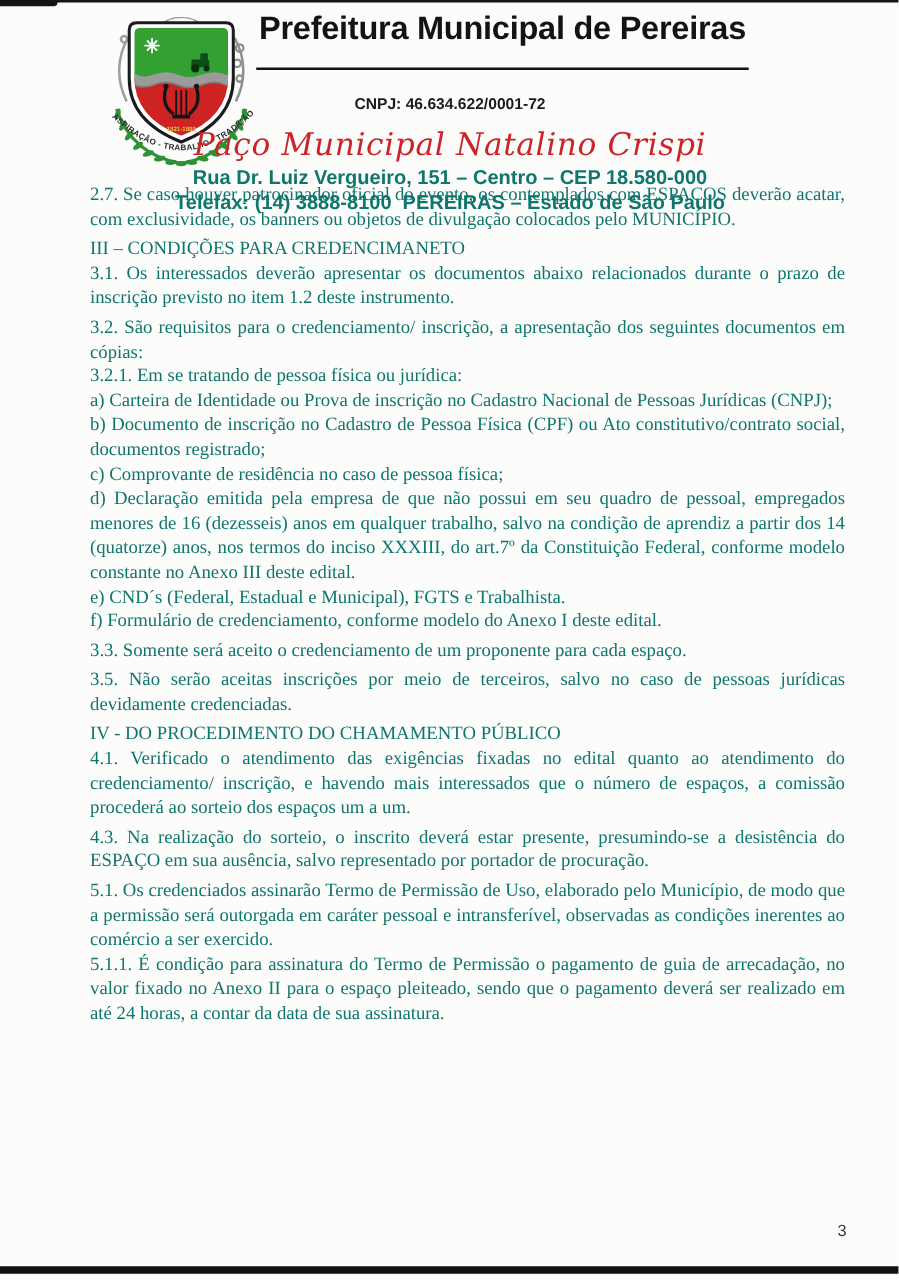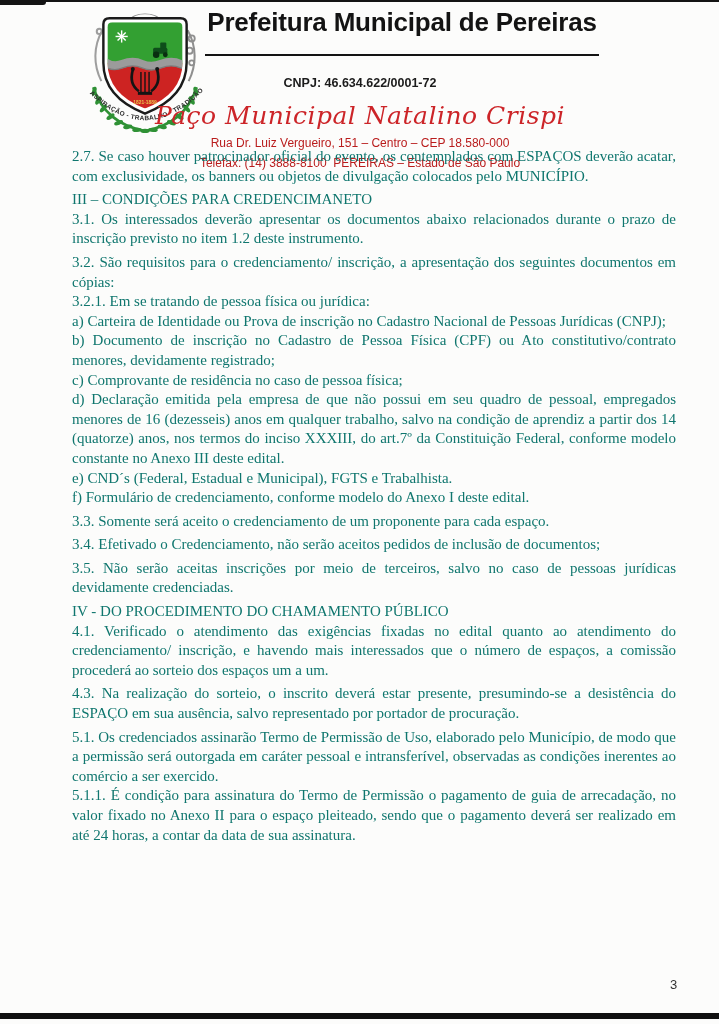--- a/index.html
+++ b/index.html
@@ -47,21 +47,21 @@
   .cnpj { margin-top: 20px; font-size: 12.5px; font-weight: bold; color: #1b1b1b; }
   .hall {
     margin-top: 11px;
     font-family: "DejaVu Serif", serif;
     font-style: italic;
     font-size: 25px;
     color: #cc2428;
     letter-spacing: 0.5px;
     white-space: nowrap;
   }
-  .addr { font-size: 12px; font-weight: normal; color: #b91c1c; line-height: 20px; white-space: nowrap; }
+  .addr { font-size: 16px; font-weight: bold; color: #0f766e; line-height: 20px; white-space: nowrap; }
   .addr.first { margin-top: 3px; }
   
   .doc-body {
     position: absolute; left: 72px; top: 147px; width: 604px;
   }
   .para {
     font-size: 15px;
     line-height: 19.6px;
     text-align: justify;
     color: #0f766e;
@@ -180,27 +180,26 @@
     </div>
   </header>
 
   <main class="doc-body">
       <p class="para justify">2.7. Se caso houver patrocinador oficial do evento, os contemplados com ESPAÇOS deverão acatar, com exclusividade, os banners ou objetos de divulgação colocados pelo MUNICÍPIO.</p>
       <p class="para heading gap">III – CONDIÇÕES PARA CREDENCIMANETO</p>
       <p class="para justify">3.1. Os interessados deverão apresentar os documentos abaixo relacionados durante o prazo de inscrição previsto no item 1.2 deste instrumento.</p>
       <p class="para justify gap">3.2. São requisitos para o credenciamento/ inscrição, a apresentação dos seguintes documentos em cópias:</p>
       <p class="para justify">3.2.1. Em se tratando de pessoa física ou jurídica:</p>
       <p class="para justify">a) Carteira de Identidade ou Prova de inscrição no Cadastro Nacional de Pessoas Jurídicas (CNPJ);</p>
-      <p class="para justify">b) Documento de inscrição no Cadastro de Pessoa Física (CPF) ou Ato constitutivo/contrato menores, devidamente registrado;</p>
+      <p class="para justify">b) Documento de inscrição no Cadastro de Pessoa Física (CPF) ou Ato constitutivo/contrato social, documentos registrado;</p>
       <p class="para justify">c) Comprovante de residência no caso de pessoa física;</p>
       <p class="para justify">d) Declaração emitida pela empresa de que não possui em seu quadro de pessoal, empregados menores de 16 (dezesseis) anos em qualquer trabalho, salvo na condição de aprendiz a partir dos 14 (quatorze) anos, nos termos do inciso XXXIII, do art.7º da Constituição Federal, conforme modelo constante no Anexo III deste edital.</p>
       <p class="para justify">e) CND´s (Federal, Estadual e Municipal), FGTS e Trabalhista.</p>
       <p class="para justify">f) Formulário de credenciamento, conforme modelo do Anexo I deste edital.</p>
       <p class="para justify gap">3.3. Somente será aceito o credenciamento de um proponente para cada espaço.</p>
-      <p class="para justify gap">3.4. Efetivado o Credenciamento, não serão aceitos pedidos de inclusão de documentos;</p>
       <p class="para justify gap">3.5. Não serão aceitas inscrições por meio de terceiros, salvo no caso de pessoas jurídicas devidamente credenciadas.</p>
       <p class="para heading gap">IV - DO PROCEDIMENTO DO CHAMAMENTO PÚBLICO</p>
       <p class="para justify">4.1. Verificado o atendimento das exigências fixadas no edital quanto ao atendimento do credenciamento/ inscrição, e havendo mais interessados que o número de espaços, a comissão procederá ao sorteio dos espaços um a um.</p>
       <p class="para justify gap">4.3. Na realização do sorteio, o inscrito deverá estar presente, presumindo-se a desistência do ESPAÇO em sua ausência, salvo representado por portador de procuração.</p>
       <p class="para justify gap">5.1. Os credenciados assinarão Termo de Permissão de Uso, elaborado pelo Município, de modo que a permissão será outorgada em caráter pessoal e intransferível, observadas as condições inerentes ao comércio a ser exercido.</p>
       <p class="para justify">5.1.1. É condição para assinatura do Termo de Permissão o pagamento de guia de arrecadação, no valor fixado no Anexo II para o espaço pleiteado, sendo que o pagamento deverá ser realizado em até 24 horas, a contar da data de sua assinatura.</p>
     </main>
 
   <div class="page-number">3</div>
 

